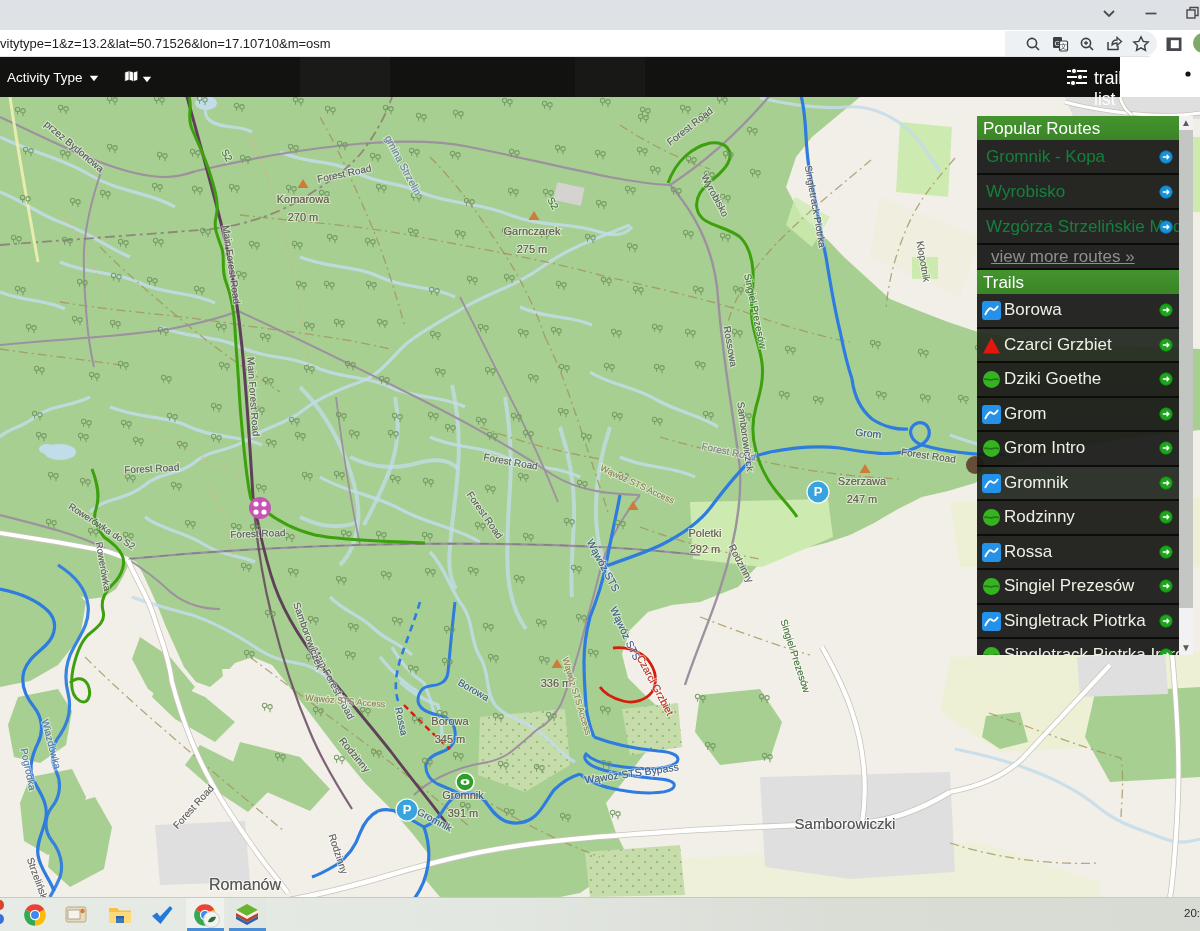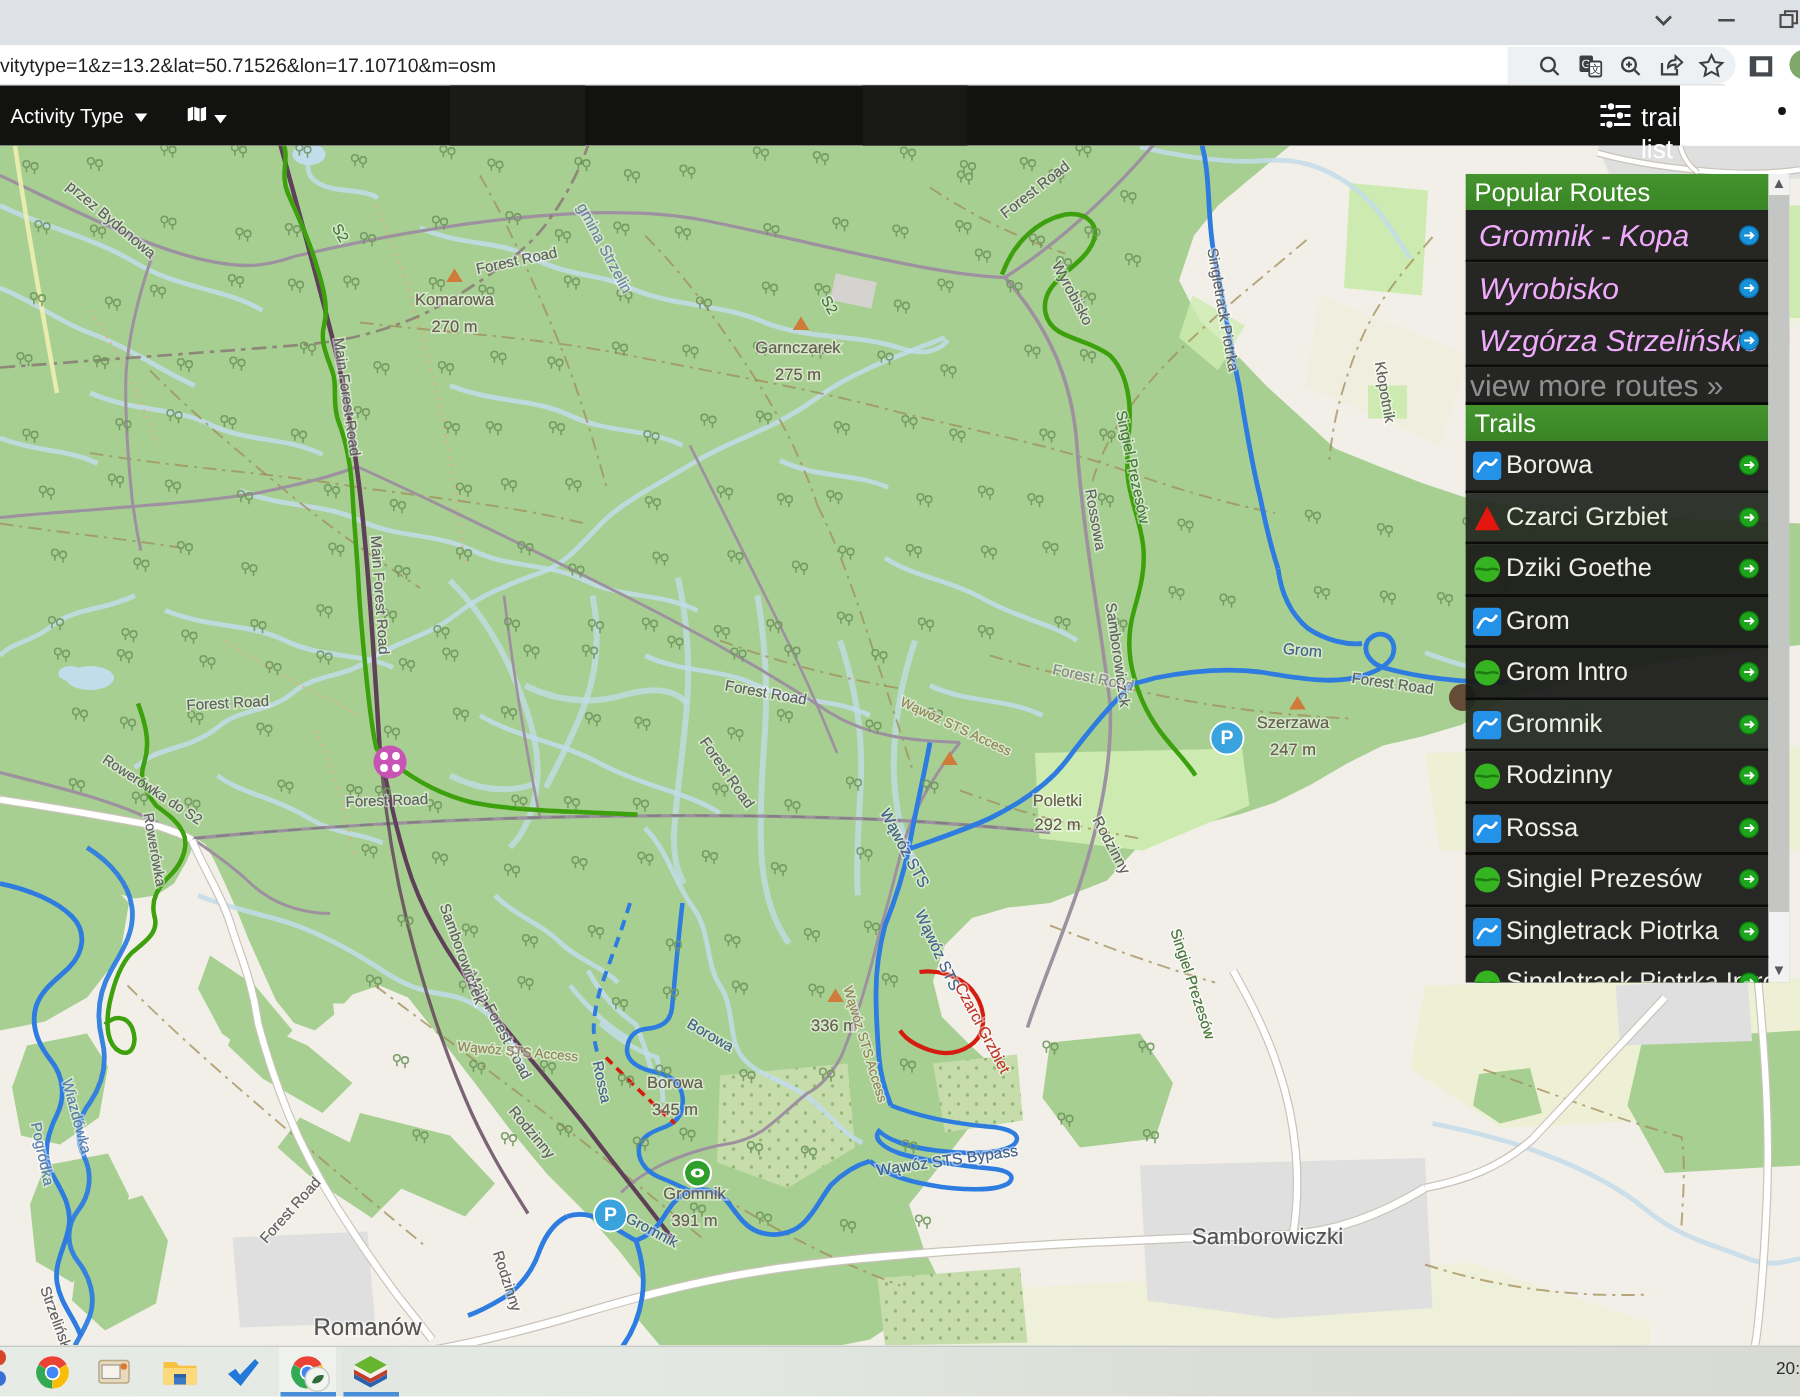--- a/index.html
+++ b/index.html
@@ -9,26 +9,26 @@
 #url{position:absolute;left:0px;top:6px;font-size:13px;color:#202124;letter-spacing:0px;white-space:nowrap;}
 .tico{position:absolute;top:3px;width:22px;height:22px;}
 #appbar{position:absolute;left:0;top:57px;width:1120px;height:40px;background:#121210;color:#fff;}
 #appbar .lbl{position:absolute;left:7px;top:13px;font-size:13.5px;color:#fdfdfd;}
 #maparea{position:absolute;left:0;top:97px;width:1200px;height:800px;overflow:hidden;}
 
 #panel{position:absolute;left:977px;top:116px;width:216px;height:539px;overflow:hidden;background:rgba(18,18,16,0.12);}
 #pbody{position:absolute;left:0;top:0;width:202px;}
 .phead{height:24px;background:linear-gradient(#44942e,#3a8526);color:#fff;font-size:17px;padding:3px 0 0 6px;}
 .prow{position:relative;height:35px;border-bottom:2px solid #0c0c0a;background:rgba(25,25,23,0.93);}
-.prow .nm{position:absolute;left:9px;top:7px;font-size:20px;color:#f0abfc;white-space:nowrap;font-style:italic;}
+.prow .nm{position:absolute;left:9px;top:7px;font-size:17px;color:#15803d;white-space:nowrap;}
 .trow{position:relative;height:34.5px;border-bottom:2px solid #0c0c0a;background:rgba(26,26,24,0.93);}
 .trow .nm{position:absolute;left:27px;top:6px;font-size:17px;color:#eef0e6;white-space:nowrap;}
 .cbtn{position:absolute;right:6px;top:50%;margin-top:-7px;width:14px;height:14px;border-radius:50%;}
 .vmr{height:25px;background:rgba(24,24,22,0.93);padding-top:2px;border-bottom:2px solid #0c0c0a;}
-.vmr a{font-size:20px;color:#8f8f8f;margin-left:3px;}
+.vmr a{font-size:17px;color:#8f8f8f;text-decoration:underline;margin-left:14px;}
 #pscroll{position:absolute;right:0px;top:0;width:14px;height:539px;background:#f2f2f2;}
 #pthumb{position:absolute;right:0px;top:14px;width:14px;height:478px;background:#c3c6c3;}
 .sarrow{position:absolute;right:1px;width:12px;height:12px;color:#5a5a5a;font-size:10px;text-align:center;line-height:12px;}
 
 #taskbar{position:absolute;left:0;top:897px;width:1200px;height:34px;border-top:1px solid #c6cac3;background:linear-gradient(90deg,#e7ebe6 0%,#e3e7e1 40%,#d9ddd6 70%,#d7dbd4 100%);}
 .tbico{position:absolute;top:4px;width:26px;height:26px;}
 #clock{position:absolute;left:1184px;top:9px;font-size:11.5px;color:#2a2a2a;}
 .ul{position:absolute;top:30px;height:4px;background:#4b8ed8;}
 </style></head><body>
 <div id="stage">

